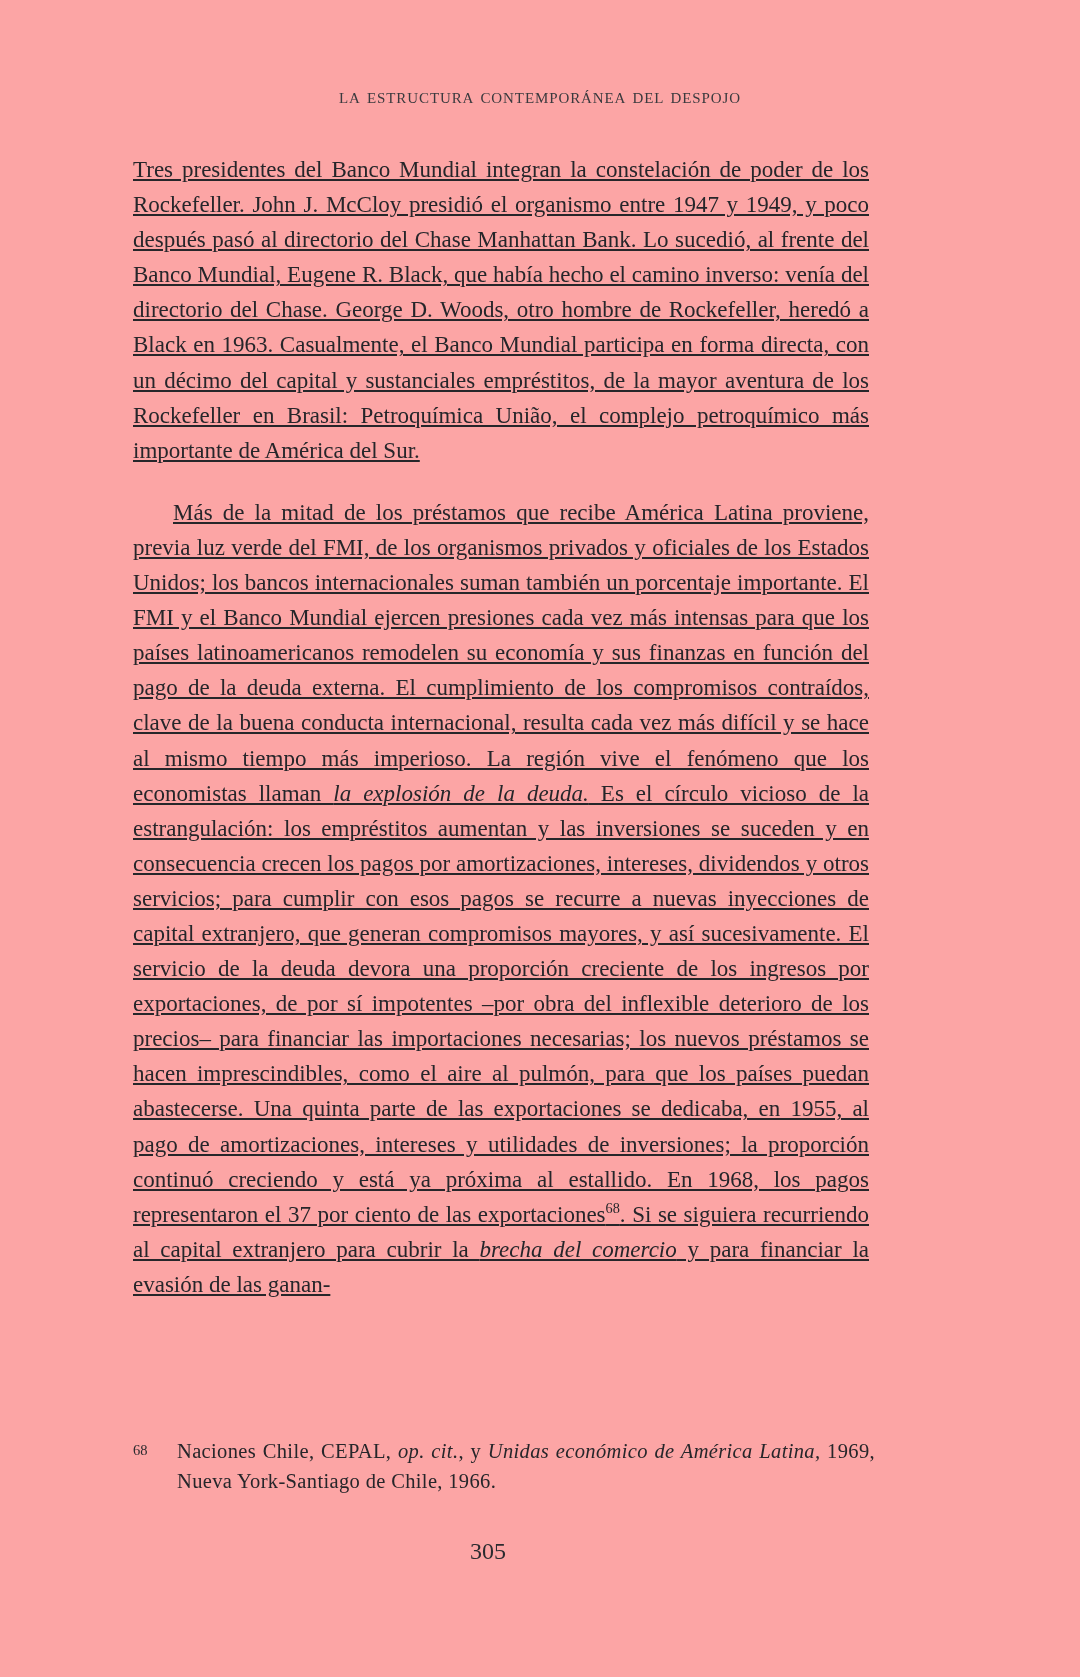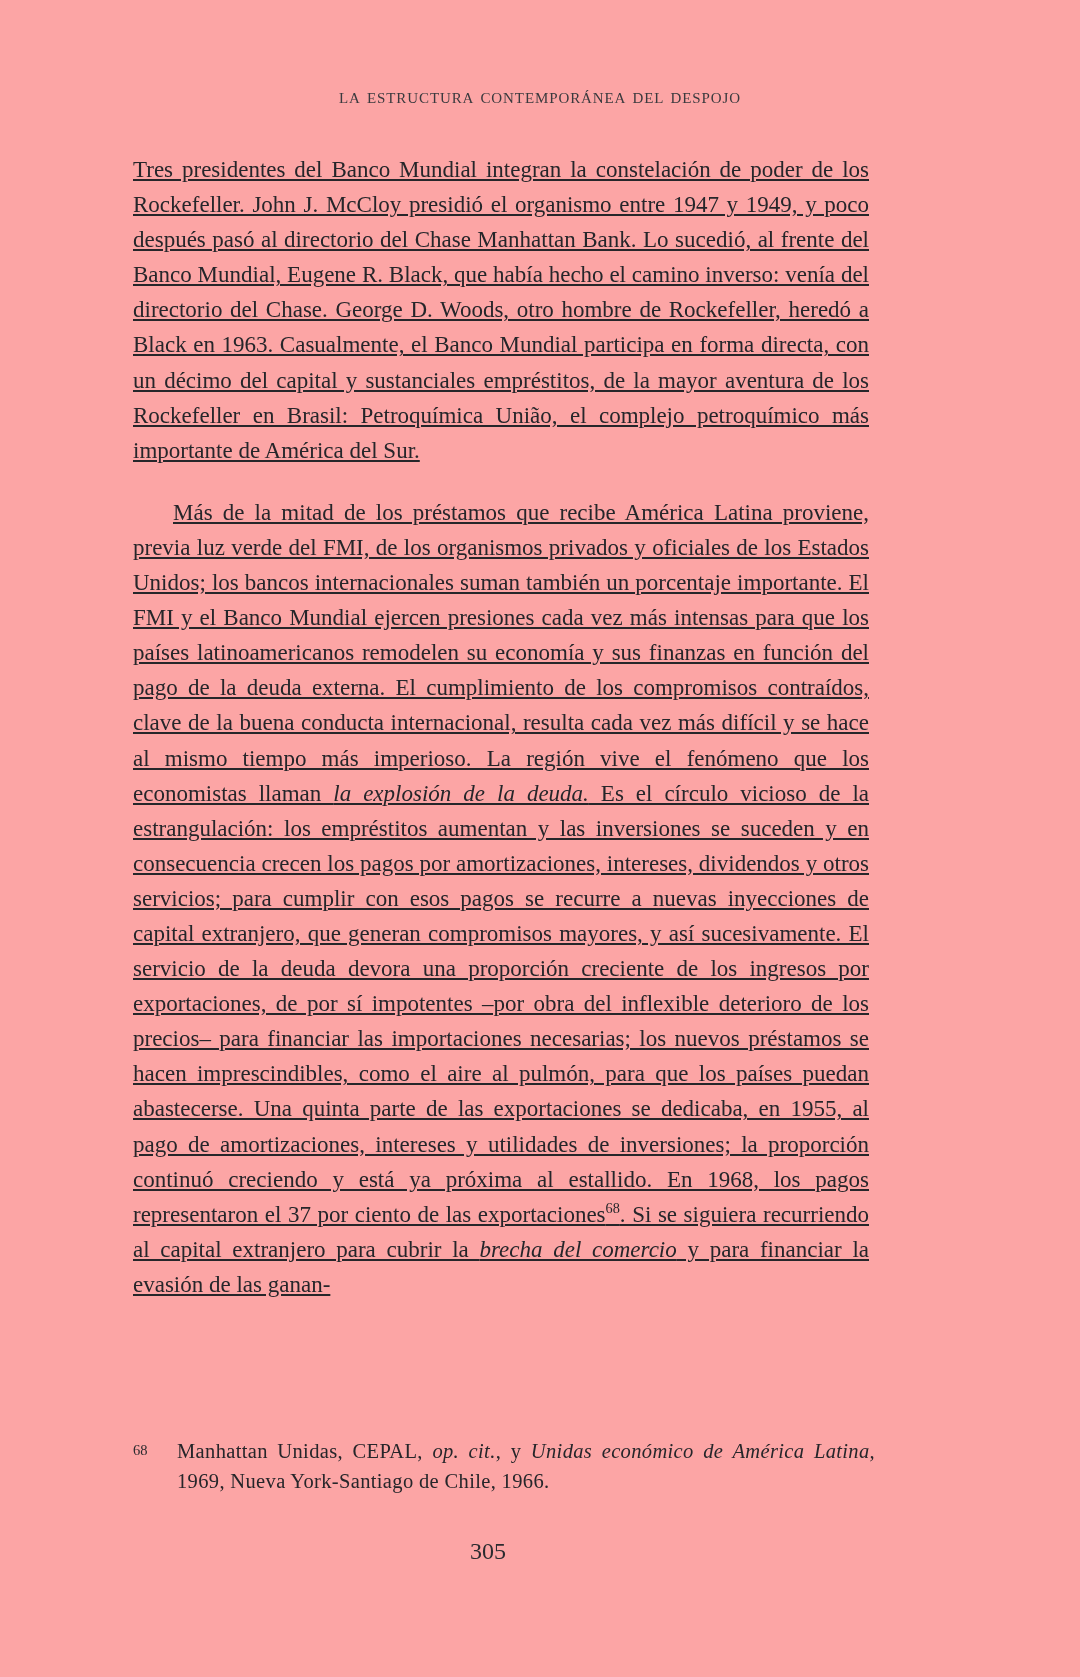--- a/index.html
+++ b/index.html
@@ -106,18 +106,18 @@
   <div class="body-block">
 
     <p class="para"><span>Tres presidentes del Banco Mundial integran la constelación de poder de los Rockefeller. John J. McCloy presidió el organismo entre 1947 y 1949, y poco después pasó al directorio del Chase Manhattan Bank. Lo sucedió, al frente del Banco Mundial, Eugene R. Black, que había hecho el camino inverso: venía del directorio del Chase. George D. Woods, otro hombre de Rockefeller, heredó a Black en 1963. Casualmente, el Banco Mundial participa en forma directa, con un décimo del capital y sustanciales empréstitos, de la mayor aventura de los Rockefeller en Brasil: Petroquímica União, el complejo petroquímico más importante de América del Sur.</span></p>
 
     <p class="para indent"><span>Más de la mitad de los préstamos que recibe América Latina proviene, previa luz verde del FMI, de los organismos privados y oficiales de los Estados Unidos; los bancos internacionales suman también un porcentaje importante. El FMI y el Banco Mundial ejercen presiones cada vez más intensas para que los países latinoamericanos remodelen su economía y sus finanzas en función del pago de la deuda externa. El cumplimiento de los compromisos contraídos, clave de la buena conducta internacional, resulta cada vez más difícil y se hace al mismo tiempo más imperioso. La región vive el fenómeno que los economistas llaman </span><em>la explosión de la deuda.</em><span> Es el círculo vicioso de la estrangulación: los empréstitos aumentan y las inversiones se suceden y en consecuencia crecen los pagos por amortizaciones, intereses, dividendos y otros servicios; para cumplir con esos pagos se recurre a nuevas inyecciones de capital extranjero, que generan compromisos mayores, y así sucesivamente. El servicio de la deuda devora una proporción creciente de los ingresos por exportaciones, de por sí impotentes –por obra del inflexible deterioro de los precios– para financiar las importaciones necesarias; los nuevos préstamos se hacen imprescindibles, como el aire al pulmón, para que los países puedan abastecerse. Una quinta parte de las exportaciones se dedicaba, en 1955, al pago de amortizaciones, intereses y utilidades de inversiones; la proporción continuó creciendo y está ya próxima al estallido. En 1968, los pagos representaron el 37 por ciento de las exportaciones</span><sup class="fn">68</sup><span>. Si se siguiera recurriendo al capital extranjero para cubrir la </span><em>brecha del comercio</em><span> y para financiar la evasión de las ganan-</span></p>
 
   </div>
 
   <div class="footnote">
     <div class="footnote-marker">68</div>
-    <div class="footnote-text"><span>Manhattan Unidas, CEPAL, </span><em>op. cit.</em><span>, y </span><em>Unidas económico de América Latina,</em><span> 1969, Nueva York-Santiago de Chile, 1966.</span></div>
+    <div class="footnote-text"><span>Naciones Chile, CEPAL, </span><em>op. cit.</em><span>, y </span><em>Unidas económico de América Latina,</em><span> 1969, Nueva York-Santiago de Chile, 1966.</span></div>
   </div>
 
   <div class="folio">305</div>
 
 </div>
 
 </body></html>

